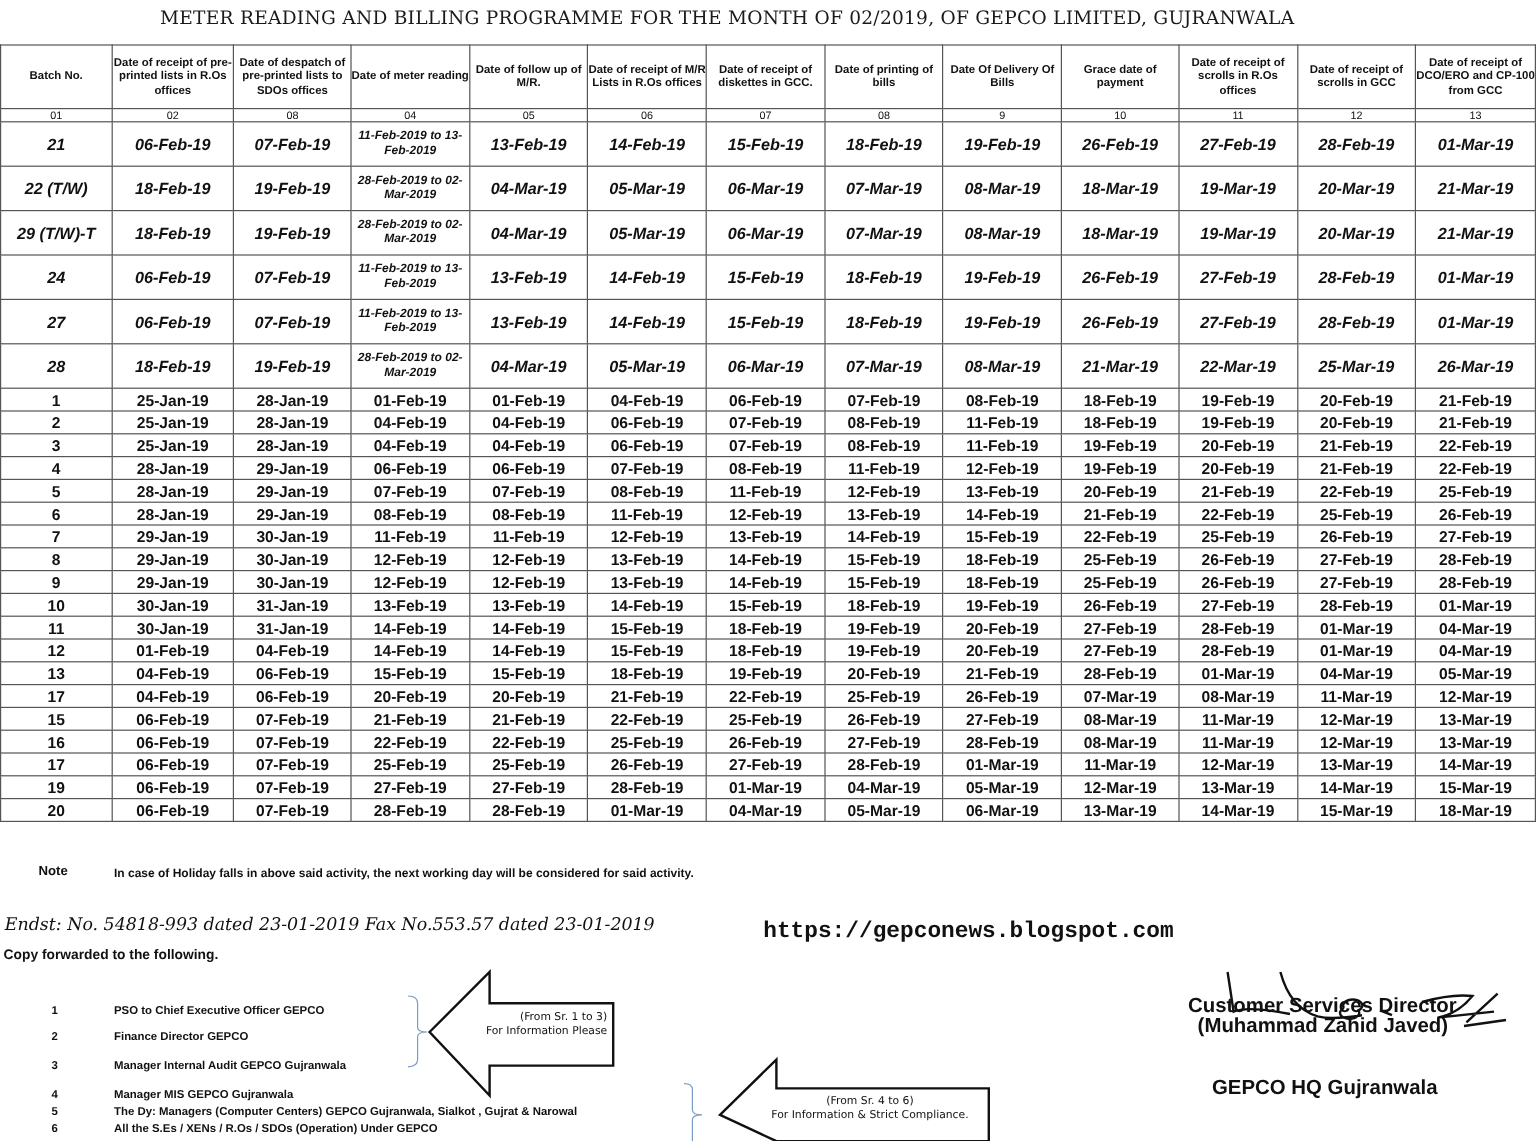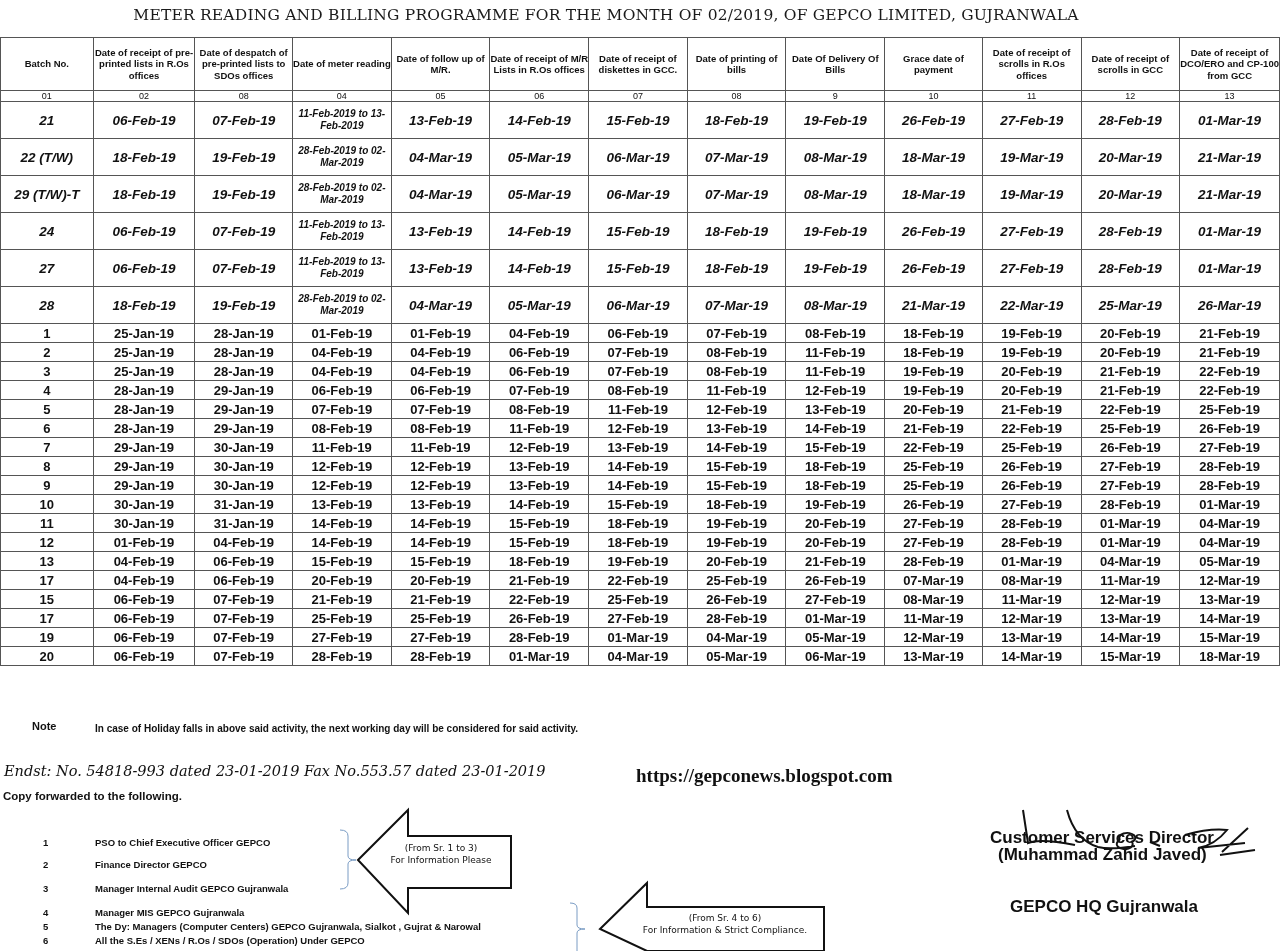--- a/index.html
+++ b/index.html
@@ -9,21 +9,21 @@
   table.prog td, table.prog th { border:1px solid #555; text-align:center; vertical-align:middle; padding:0; overflow:hidden; white-space:nowrap; }
   table.prog th { font-size:9.5px; font-weight:bold; white-space:normal; line-height:11.5px; height:52px; }
   table.prog tr.colnum td { font-size:9px; height:10px; line-height:10px; }
   table.prog tr.spec td { height:36px; font-size:13.5px; font-weight:bold; font-style:italic; }
   table.prog tr.spec td.range { font-size:10px; line-height:12px; white-space:normal; }
   table.prog tr.reg td { height:18px; font-size:13px; font-weight:bold; }
   .note-label { position:absolute; left:32px; top:720px; font-weight:bold; font-size:11px; }
   .note-text { position:absolute; left:95px; top:723px; font-weight:bold; font-size:10px; }
   .endst { position:absolute; left:4px; top:763px; font-family:"DejaVu Serif", serif; font-style:italic; font-size:14.5px; }
   .copyfwd { position:absolute; left:3px; top:790px; font-weight:bold; font-size:11.5px; }
-  .url { position:absolute; left:636px; top:765px; font-family:Liberation Serif, serif; font-weight:bold; font-size:19px; color:#111; }
+  .url { position:absolute; left:636px; top:765px; font-family:Liberation Mono, monospace; font-weight:bold; font-size:19px; color:#111; }
   .cc-item { position:absolute; font-weight:bold; font-size:9.5px; }
   .cc-num { position:absolute; left:43px; }
   .cc-txt { position:absolute; left:95px; white-space:nowrap; }
   .arrow-text { position:absolute; font-family:"DejaVu Sans", sans-serif; font-size:9px; text-align:center; line-height:12px; }
   .sig-name { position:absolute; left:998px; top:845px; font-weight:bold; font-size:17px; }
   .sig-title { position:absolute; left:990px; top:828px; font-weight:bold; font-size:17px; }
   .sig-org { position:absolute; left:1010px; top:897px; font-weight:bold; font-size:17px; }
   svg.overlay { position:absolute; left:0; top:0; }
 </style>
 </head>
@@ -389,20 +389,35 @@
         <td>22-Feb-19</td>
         <td>25-Feb-19</td>
         <td>26-Feb-19</td>
         <td>27-Feb-19</td>
         <td>08-Mar-19</td>
         <td>11-Mar-19</td>
         <td>12-Mar-19</td>
         <td>13-Mar-19</td>
       </tr>
       <tr class="reg">
+        <td>16</td>
+        <td>06-Feb-19</td>
+        <td>07-Feb-19</td>
+        <td>22-Feb-19</td>
+        <td>22-Feb-19</td>
+        <td>25-Feb-19</td>
+        <td>26-Feb-19</td>
+        <td>27-Feb-19</td>
+        <td>28-Feb-19</td>
+        <td>08-Mar-19</td>
+        <td>11-Mar-19</td>
+        <td>12-Mar-19</td>
+        <td>13-Mar-19</td>
+      </tr>
+      <tr class="reg">
         <td>17</td>
         <td>06-Feb-19</td>
         <td>07-Feb-19</td>
         <td>25-Feb-19</td>
         <td>25-Feb-19</td>
         <td>26-Feb-19</td>
         <td>27-Feb-19</td>
         <td>28-Feb-19</td>
         <td>01-Mar-19</td>
         <td>11-Mar-19</td>
@@ -482,21 +497,21 @@
 
   <path d="M358,860 L408,810 L408,836 L511,836 L511,888 L408,888 L408,913 Z" fill="#fff" stroke="#111" stroke-width="2"></path>
 
   <path d="M570,903 Q577,903 577,908 L577,925 Q577,929 585,929 Q577,929 577,933 L577,951" fill="none" stroke="#7a9cc4" stroke-width="1"></path>
 
   <path d="M600,929 L647,883 L647,907 L824,907 L824,951 L647,951 L647,951 Z" fill="#fff" stroke="#111" stroke-width="2"></path>
 
   <path d="M1023,810 L1028,843 Q1040,838 1075,845 M1067,810 Q1075,840 1098,847 Q1110,850 1135,846 M1120,840 a8,5 0 1,0 12,2 a8,5 0 1,0 -12,-2 M1150,842 L1160,846 M1185,835 Q1210,828 1227,830 Q1215,845 1198,848 L1245,843 M1222,852 L1248,828 M1220,855 L1255,850" fill="none" stroke="#111" stroke-width="2"></path>
 </svg>
 
-<div class="arrow-text" style="left:376px;top:842px;width:130px;">
+<div class="arrow-text" style="left:376px;top:842px;width:130px;text-align:right;">
   <div>(From Sr. 1 to 3)</div>
   <div>For Information Please</div>
 </div>
 <div class="arrow-text" style="left:625px;top:912px;width:200px;">
   <div>(From Sr. 4 to 6)</div>
   <div>For Information &amp; Strict Compliance.</div>
 </div>
 
 <div class="sig-name">(Muhammad Zahid Javed)</div>
 <div class="sig-title">Customer Services Director</div>

